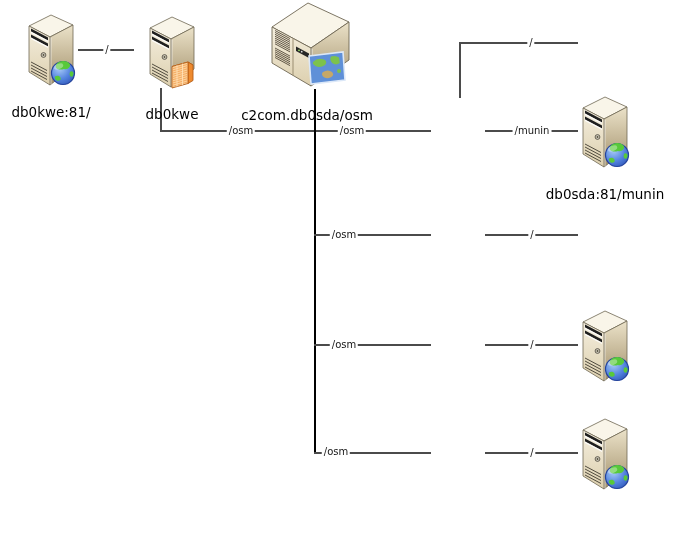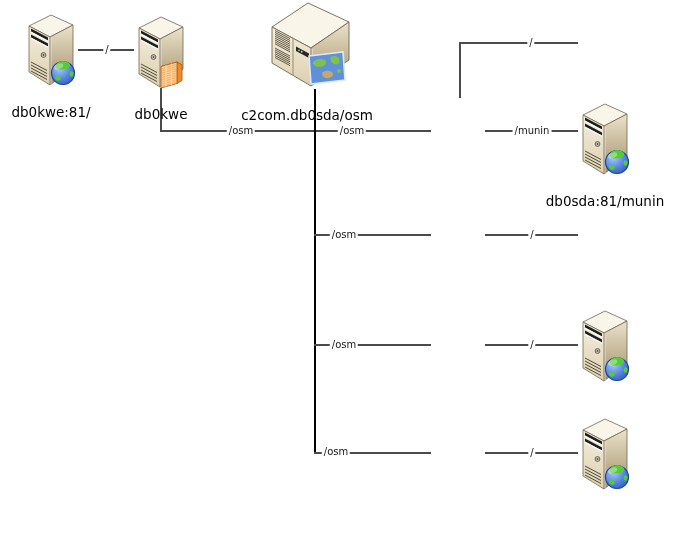--- a/index.html
+++ b/index.html
@@ -129,37 +129,37 @@
   <span class="elabel" style="left:336px;top:452px">/osm</span>
   <span class="elabel" style="left:532px;top:453px">/</span>
 
   <div class="node" style="left:24px;top:14px">
     <svg class="icon" width="54" height="74">
         <use href="#sym-server-globe"></use>
       </svg>
     <span class="nlabel">db0kwe:81/</span>
   </div>
 
-  <div class="node" style="left:134px;top:16px">
+  <div class="node" style="left:145px;top:16px">
     <svg class="icon" width="54" height="74">
         <use href="#sym-server-box"></use>
       </svg>
     <span class="nlabel">db0kwe</span>
   </div>
 
   <div class="node big" style="left:263px;top:1px">
     <svg class="icon" width="88" height="88">
         <use href="#sym-server-map"></use>
       </svg>
     <span class="nlabel">c2com.db0sda/osm</span>
   </div>
 
 
 
-  <div class="node" style="left:578px;top:103px">
+  <div class="node" style="left:578px;top:96px">
     <svg class="icon" width="54" height="74">
         <use href="#sym-server-globe"></use>
       </svg>
     <span class="nlabel">db0sda:81/munin</span>
   </div>
 
 
 
 
   <div class="node" style="left:578px;top:310px">

